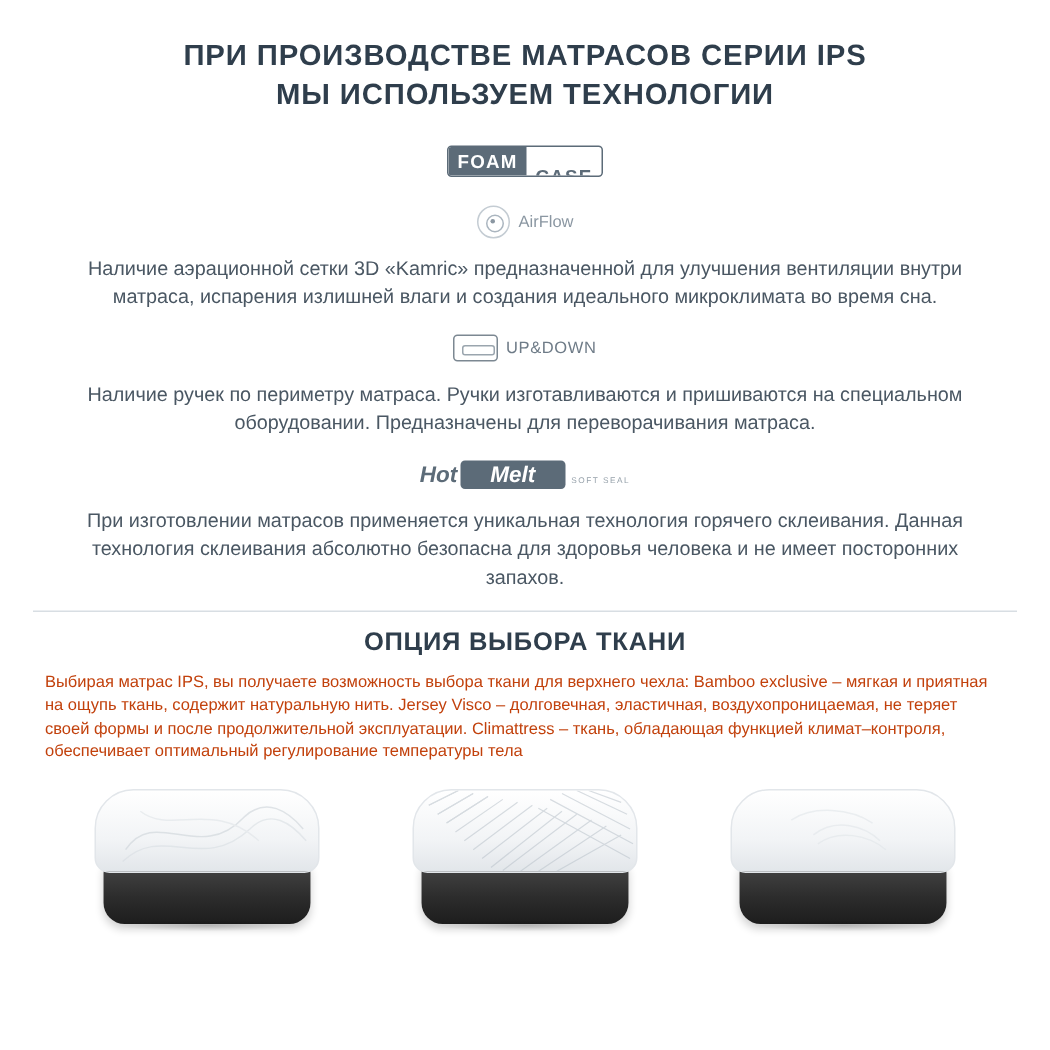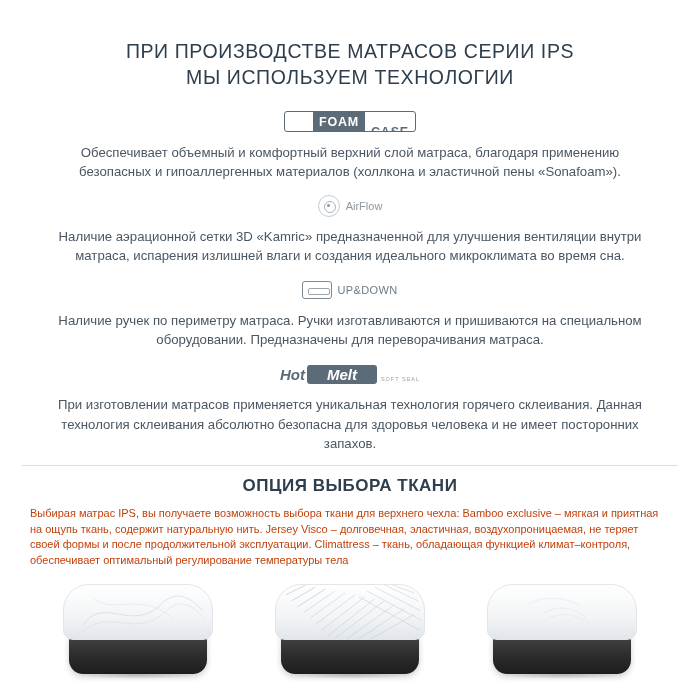--- a/index.html
+++ b/index.html
@@ -18,25 +18,25 @@
   .page {
     width: 700px;
     height: 700px;
     position: relative;
     padding: 18px 22px 0 22px;
   }
 
   .main-title {
     text-align: center;
     font-size: 19.5px;
-    font-weight: normal;
+    font-weight: bold;
     letter-spacing: 0.6px;
     color: #2f3e4c;
     line-height: 1.35;
-    margin: 20px 0 14px 0;
+    margin: 6px 0 14px 0;
     text-transform: uppercase;
   }
 
   .section {
     margin-bottom: 6px;
   }
 
   .logo-row {
     display: flex;
     justify-content: center;
@@ -49,21 +49,20 @@
   .foamcase {
     display: inline-flex;
     align-items: stretch;
     height: 21px;
     font-size: 12.5px;
     font-weight: bold;
     letter-spacing: 0.8px;
     border-radius: 3px;
     overflow: hidden;
     border: 1px solid #5c6b78;
-    padding-left: 28px;
   }
   .foamcase .fc-left {
     background: #5c6b78;
     color: #ffffff;
     padding: 0 6px;
     display: flex;
     align-items: center;
   }
   .foamcase .fc-right {
     background: #ffffff;
@@ -261,21 +260,20 @@
     <span>МЫ ИСПОЛЬЗУЕМ ТЕХНОЛОГИИ</span>
   </h1>
 
   <div class="section">
     <div class="logo-row">
       <span class="foamcase">
         <span class="fc-left">FOAM</span>
         <span class="fc-right">CASE</span>
       </span>
     </div>
-    <p class="body-text">Обеспечивает объемный и комфортный верхний слой матраса, благодаря применению безопасных и гипоаллергенных материалов (холлкона и эластичной пены «Sonafoam»).</p>
   </div>
 
   <div class="section">
     <div class="logo-row">
       <span class="airflow">
         <span class="af-mark"></span>
         <span>AirFlow</span>
       </span>
     </div>
     <p class="body-text">Наличие  аэрационной сетки 3D «Kamric» предназначенной для улучшения вентиляции внутри матраса, испарения излишней влаги и создания идеального микроклимата во время сна.</p>

